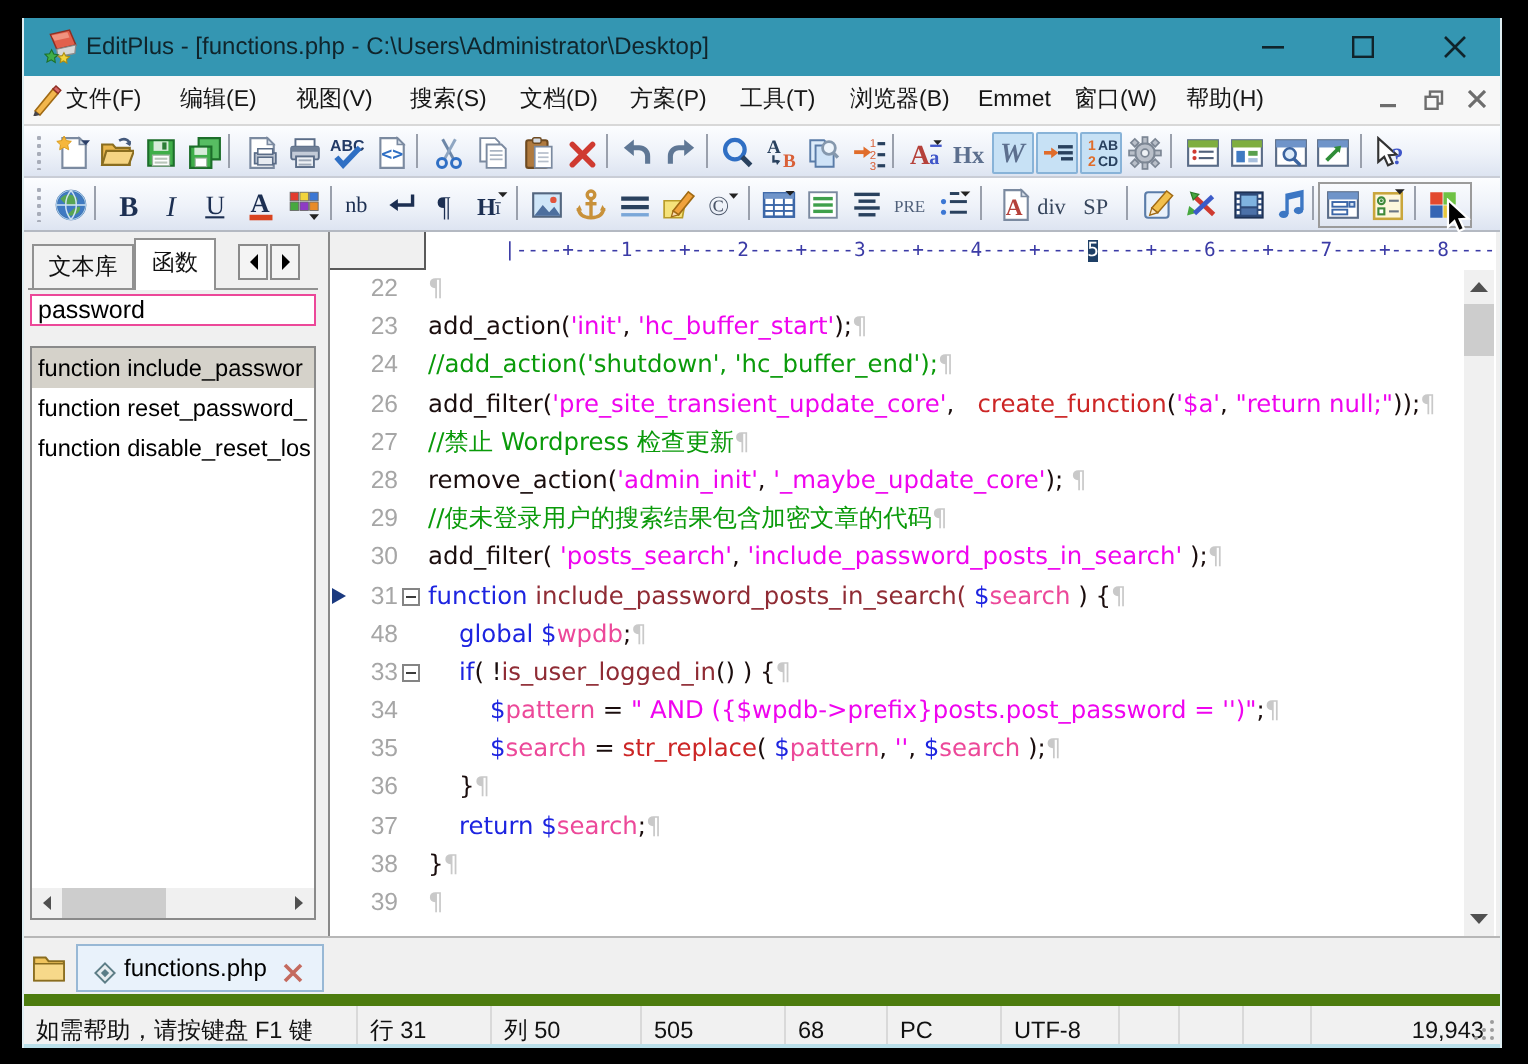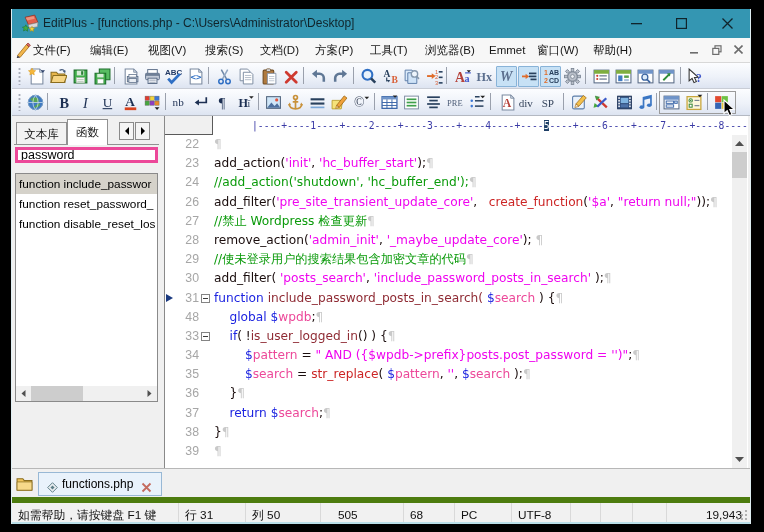--- a/index.html
+++ b/index.html
@@ -55,23 +55,23 @@
   .ptab { position:absolute; font-size:11.5px; text-align:center; color:#111; }
   #ptab-cliptext { left:4px; top:6px; width:51px; height:22px; line-height:22px;
                    background:#f2f2f2; border:1px solid #919191; border-bottom:none; }
   #ptab-functions { left:55px; top:3px; width:41px; height:26px; line-height:25px; background:#fff;
                     border:1px solid #919191; border-bottom:none; z-index:2; }
   #ptabs-underline { position:absolute; left:2px; top:28px; width:145px; height:1px; background:#919191; }
   .tab-scroll-btn { position:absolute; top:6px; width:15px; height:18px; background:#f4f4f4;
                     border:1px solid #8a8a8a; display:flex; align-items:center; justify-content:center; }
   #tabbtn-left { left:107px; } #tabbtn-right { left:123px; }
   #panel-search { position:absolute; left:3px; top:31px; width:143px; height:16px; background:#fff;
-                  border:3px solid #ec4899; font-size:12.5px; color:#000; padding:0 3px;
+                  border:1px solid #ec4899; font-size:12.5px; color:#000; padding:0 3px;
                   font-family:"Liberation Sans", sans-serif; }
-  #panel-list { position:absolute; left:3px; top:57px; width:143px; height:229px; background:#fff;
+  #panel-list { position:absolute; left:3px; top:57px; width:143px; height:287px; background:#fff;
                 border:1px solid #8a8a8a; overflow:hidden; }
   .plist-item { height:20px; line-height:20px; font-size:11.8px; color:#000; padding-left:3px; white-space:nowrap; }
   .plist-item.selected { background:#d5d2ca; }
   #plist-hscroll { position:absolute; left:0; bottom:0; width:141px; height:15px; background:#f0f0f0; }
   .hs-btn { position:absolute; top:0; width:15px; height:15px; background:#f0f0f0; display:flex;
             align-items:center; justify-content:center; }
   #plist-thumb { position:absolute; left:15px; top:0; width:52px; height:15px; background:#cdcdcd; }
 
   
   #splitter { position:absolute; left:149px; top:0; width:3px; height:353px; background:#f0f0f0; }
@@ -817,21 +817,21 @@
               <path d="M1.5 1.5 L9.5 9.5 M9.5 1.5 L1.5 9.5" stroke="#c46a5e" stroke-width="1.8"></path>
             </svg>
         </div>
       </div>
     </div>
 
     <div id="statusbar">
         <div class="scell" style="width: 167px;">如需帮助，请按键盘 F1 键</div>
         <div class="scell" style="width: 67px;">行 31</div>
         <div class="scell" style="width: 75px;">列 50</div>
-        <div class="scell" style="width: 72px; margin-left: 11px;">505</div>
+        <div class="scell" style="width: 72px;">505</div>
         <div class="scell" style="width: 51px;">68</div>
         <div class="scell" style="width: 57px;">PC</div>
         <div class="scell" style="width: 59px;">UTF-8</div>
         <div class="scell" style="width: 30px;"></div>
         <div class="scell" style="width: 32px;"></div>
         <div class="scell" style="width: 34px;"></div>
         <div class="scell right" style="width: auto; flex: 1 1 0%;">19,943</div>
       </div>
     <div id="statusbar-bottomline"></div>
     <div id="status-grip">

